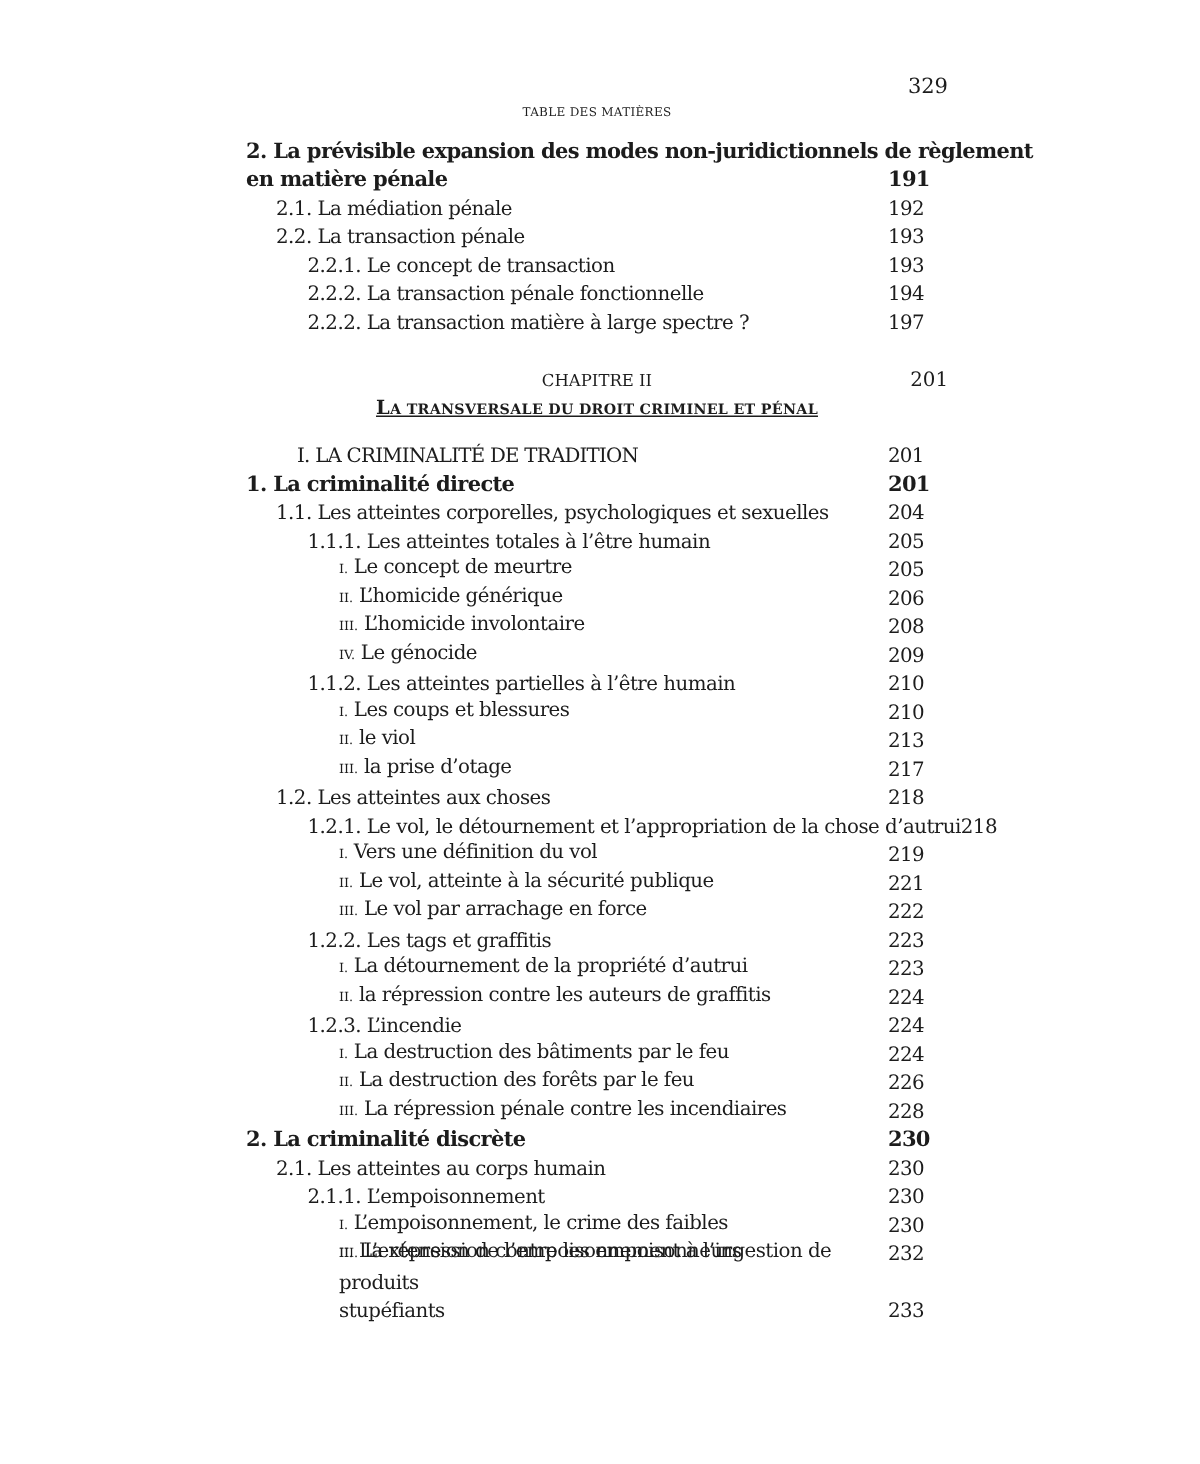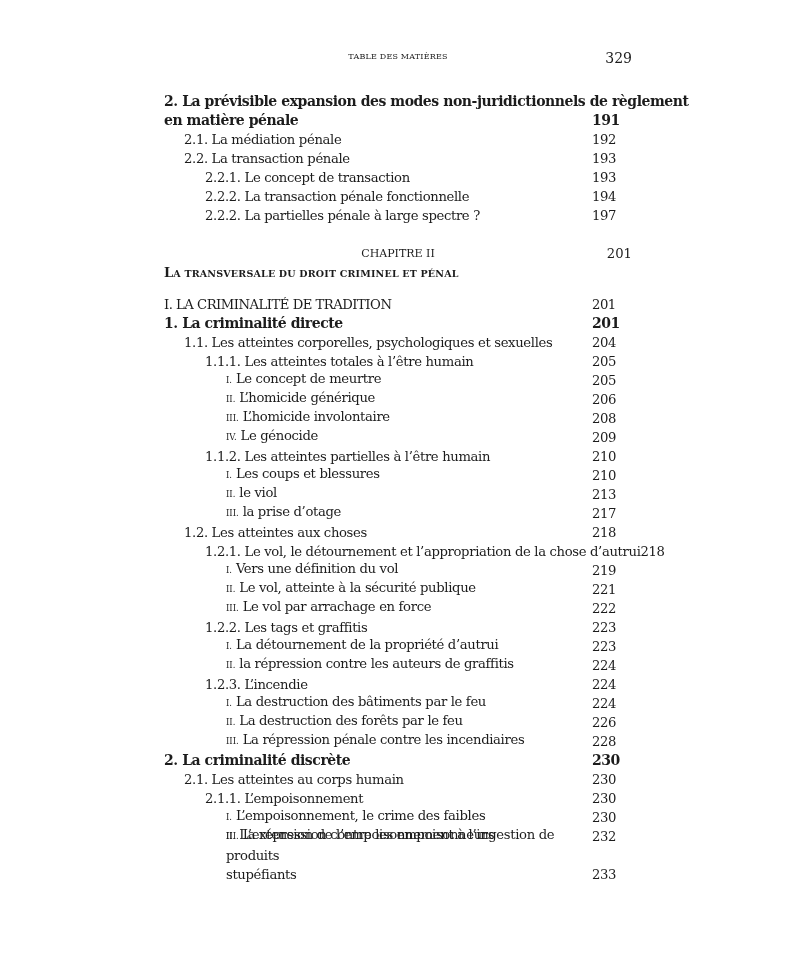--- a/index.html
+++ b/index.html
@@ -1,39 +1,39 @@
 <!DOCTYPE html>
 <html><head>
 <meta charset="utf-8">
 <style>
   html, body { margin: 0; padding: 0; background: #ffffff; }
   body { width: 800px; height: 976px; position: relative; overflow: hidden;
          font-family: "DejaVu Serif", "Liberation Serif", serif; color: #1c1c1c; }
   .page { position: absolute; left: 164px; top: 0; width: 468px; }
   .running-head { position: absolute; top: 50px; left: 0; width: 468px; height: 20px; }
-  .running-title { position: absolute; left: 0; right: 0; text-align: center; top: 2px;
+  .running-title { position: absolute; left: 0; right: 0; text-align: center; top: 20px;
                    font-size: 8px; letter-spacing: 0.2px; }
   .folio { position: absolute; right: 0; top: 0; font-size: 14px; }
   .toc { position: absolute; left: 0; top: 92px; width: 468px; }
   .row { position: relative; display: flex; align-items: flex-end; font-size: 13.2px;
          line-height: 19px; height: 19px; letter-spacing: -0.35px; white-space: nowrap; }
   .row .t { flex: 1; overflow: visible; }
   .row .p { width: 40px; text-align: left; }
   .b { font-weight: bold; font-size: 14px; letter-spacing: -0.45px; }
-  .caps { text-transform: uppercase; letter-spacing: -0.5px; }
+  .caps { text-transform: uppercase; letter-spacing: -0.5px; margin-left: 34px; }
   .l1 { padding-left: 20px; gap: 28px; }
   .l2 { padding-left: 41px; }
   .l3 { padding-left: 62px; }
   .rn { font-size: 8.5px; letter-spacing: 0; }
   .gap { height: 19px; }
   .chap { position: relative; height: 19px; line-height: 19px; }
   .chap .lab { position: absolute; left: 0; right: 0; text-align: center; font-size: 11px; }
   .chap .p { position: absolute; right: 0; top: 0; font-size: 13.2px; }
-  .chap-title { height: 22px; line-height: 19px; font-weight: bold;
-                font-size: 9.5px; letter-spacing: 0.2px; }
+  .chap-title { height: 22px; line-height: 19px; text-align: center; font-weight: bold;
+                font-size: 9.5px; letter-spacing: 0.2px; text-decoration: underline; }
   .chap-title .big { font-size: 13px; }
   .wrap-row { height: 38px; }
   .wrap-row .t { white-space: normal; line-height: 19px; }
   .wrap-row { align-items: flex-end; }
 </style>
 </head>
 <body>
 
 <div class="page">
 
@@ -61,21 +61,21 @@
     </div>
     <div class="row l2">
       <span class="t">2.2.1. Le concept de transaction</span>
       <span class="p">193</span>
     </div>
     <div class="row l2">
       <span class="t">2.2.2. La transaction pénale fonctionnelle</span>
       <span class="p">194</span>
     </div>
     <div class="row l2">
-      <span class="t">2.2.2. La partielles pénale à large spectre ?</span>
+      <span class="t">2.2.2. La transaction matière à large spectre ?</span>
       <span class="p">197</span>
     </div>
 
     <div class="gap"></div>
 
     <div class="chap">
       <span class="lab">CHAPITRE II</span>
       <span class="p">201</span>
     </div>
     <div class="chap-title"><span class="big">L</span><span>A TRANSVERSALE DU DROIT CRIMINEL ET PÉNAL</span></div>

